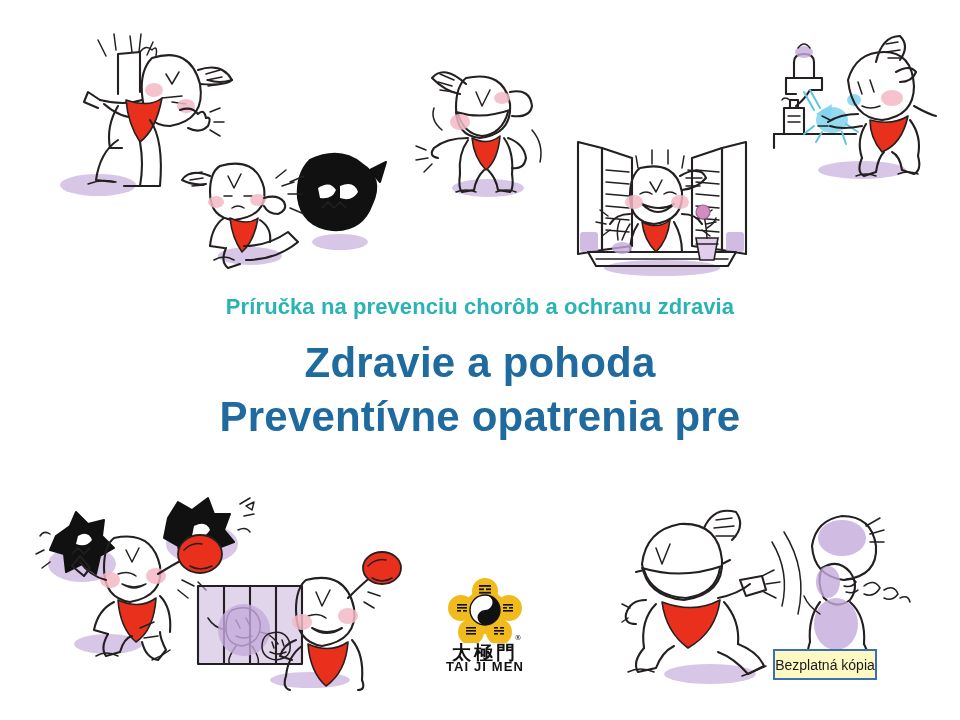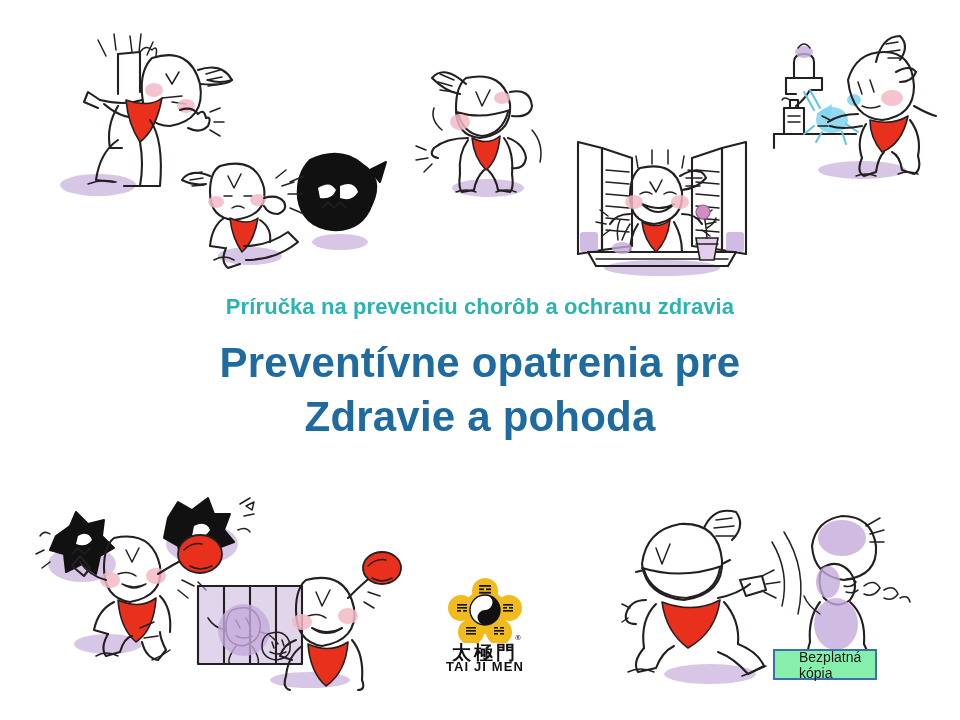--- a/index.html
+++ b/index.html
@@ -17,24 +17,24 @@
   }
   .title{
     font-size:42px;font-weight:bold;color:#1f6a9e;line-height:54px;
     margin-top:14px;letter-spacing:.2px;
   }
   .title .tline{display:block;}
 
   
   .watermark{
     position:absolute;left:773px;top:649px;width:104px;height:31px;
-    border:2px solid #3a6fb0;background:#86efac;
+    border:2px solid #3a6fb0;background:#fef9c3;
     display:flex;align-items:center;justify-content:center;
     font-size:14px;color:#1a1a1a;font-family:"Liberation Sans",sans-serif;
-    box-sizing:border-box;z-index:40;padding-left:24px;
+    box-sizing:border-box;z-index:40;
   }
 
   
   .logo{position:absolute;left:437px;top:577px;width:96px;height:100px;z-index:20;
         display:flex;flex-direction:column;align-items:center;}
   .logo-mark{width:74px;height:66px;}
   .logo-cjk{font-size:19px;font-weight:bold;color:#111;letter-spacing:3px;
             line-height:17px;margin-top:1px;font-family:"DejaVu Sans",sans-serif;}
   .logo-rom{font-size:13px;font-weight:bold;color:#111;letter-spacing:1.1px;line-height:11px;}
 
@@ -398,22 +398,22 @@
       <path class="ink" d="M188 140 Q182 158 190 166 L204 160"></path>
       <path class="ink" d="M242 142 Q250 158 242 166 L228 160"></path>
       <path class="ink-thin" d="M180 166 Q190 162 200 166 M230 166 Q240 162 250 166"></path>
       <path class="ink-thin" d="M198 112 Q186 104 182 94"></path>
     </svg>
   </div>
 
   <div class="text-block">
     <div class="subtitle">Príručka na prevenciu chorôb a ochranu zdravia</div>
     <div class="title">
+      <span class="tline">Zdravie a pohoda</span>
       <span class="tline">Preventívne opatrenia pre</span>
-      <span class="tline">Zdravie a pohoda</span>
     </div>
   </div>
 
   <div class="logo">
     <svg class="logo-mark" viewBox="0 0 74 66">
       <g fill="#f2bb1d">
         <circle cx="37" cy="14" r="13"></circle>
         <circle cx="13" cy="31" r="13"></circle>
         <circle cx="61" cy="31" r="13"></circle>
         <circle cx="23" cy="55" r="13"></circle>

